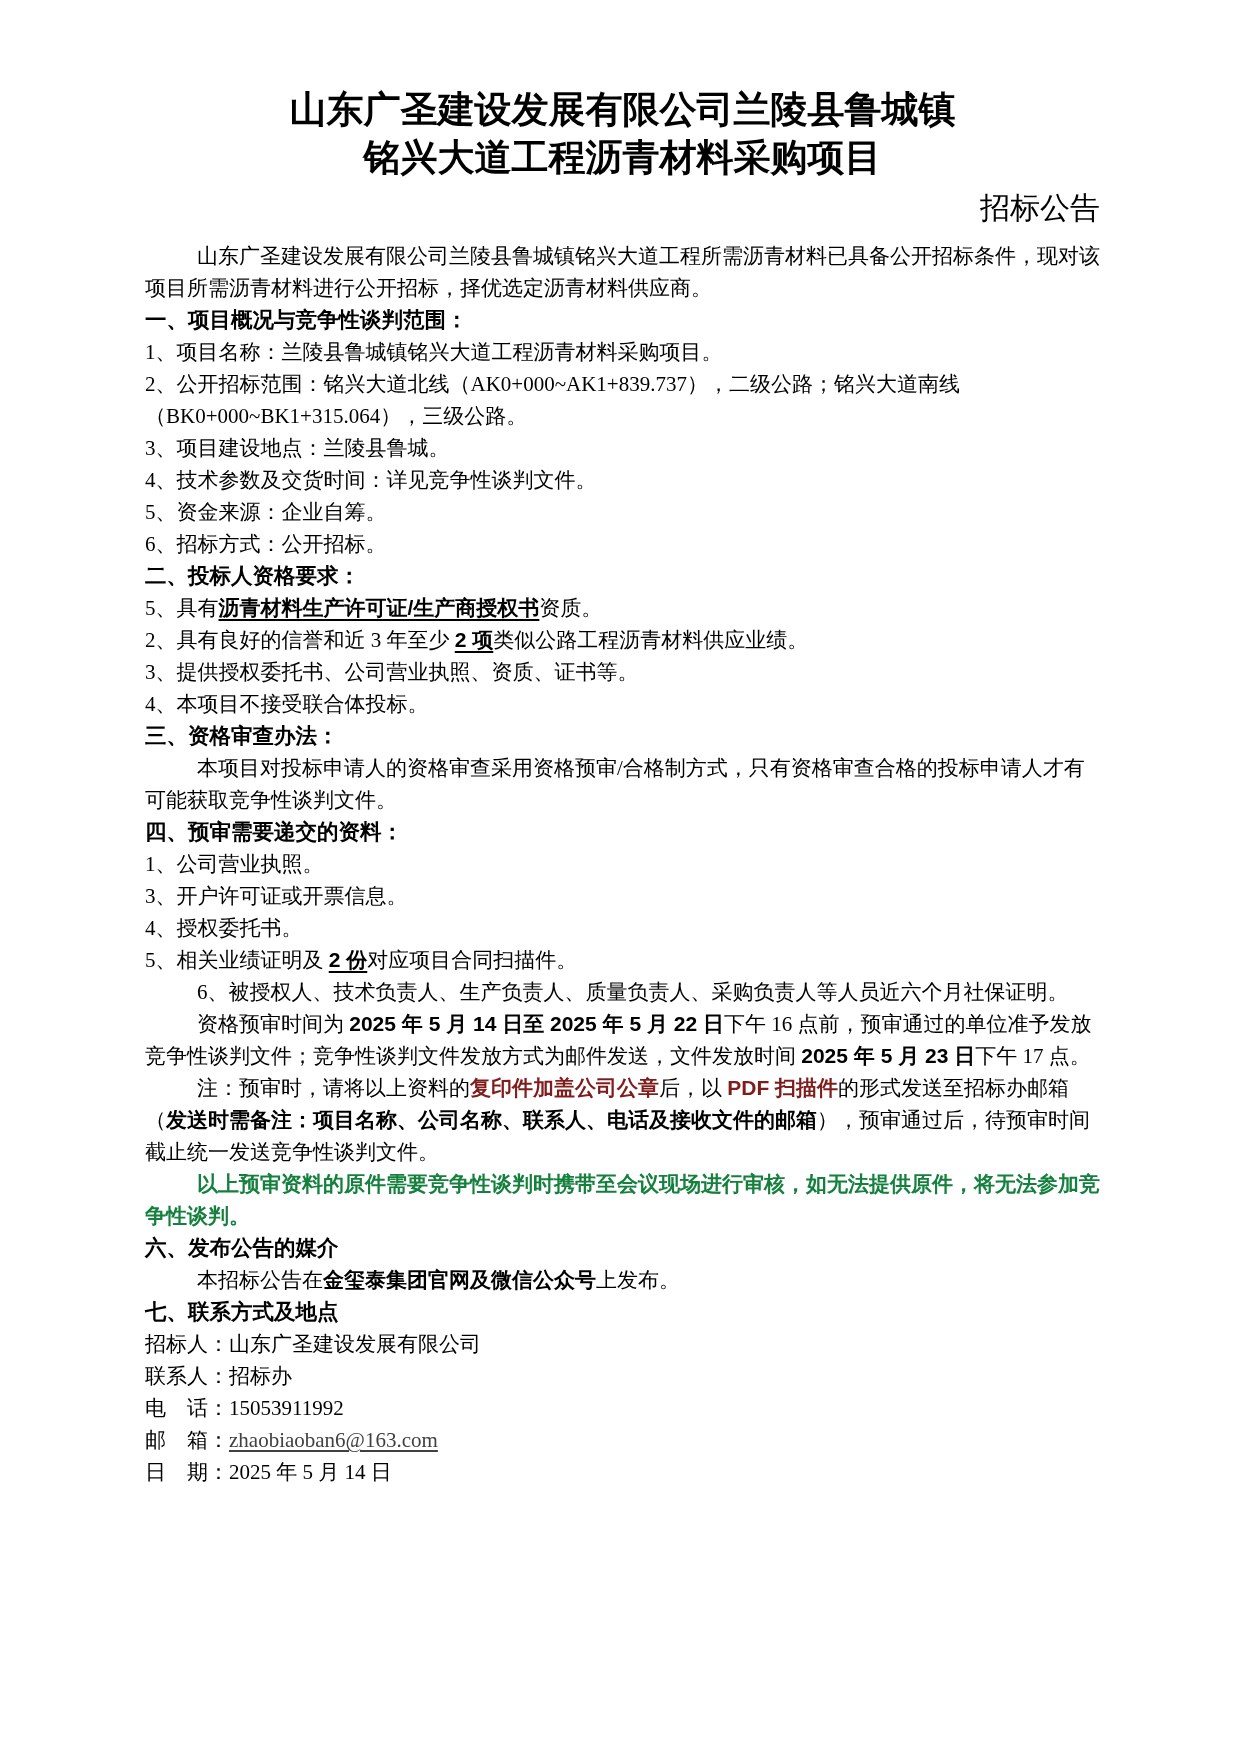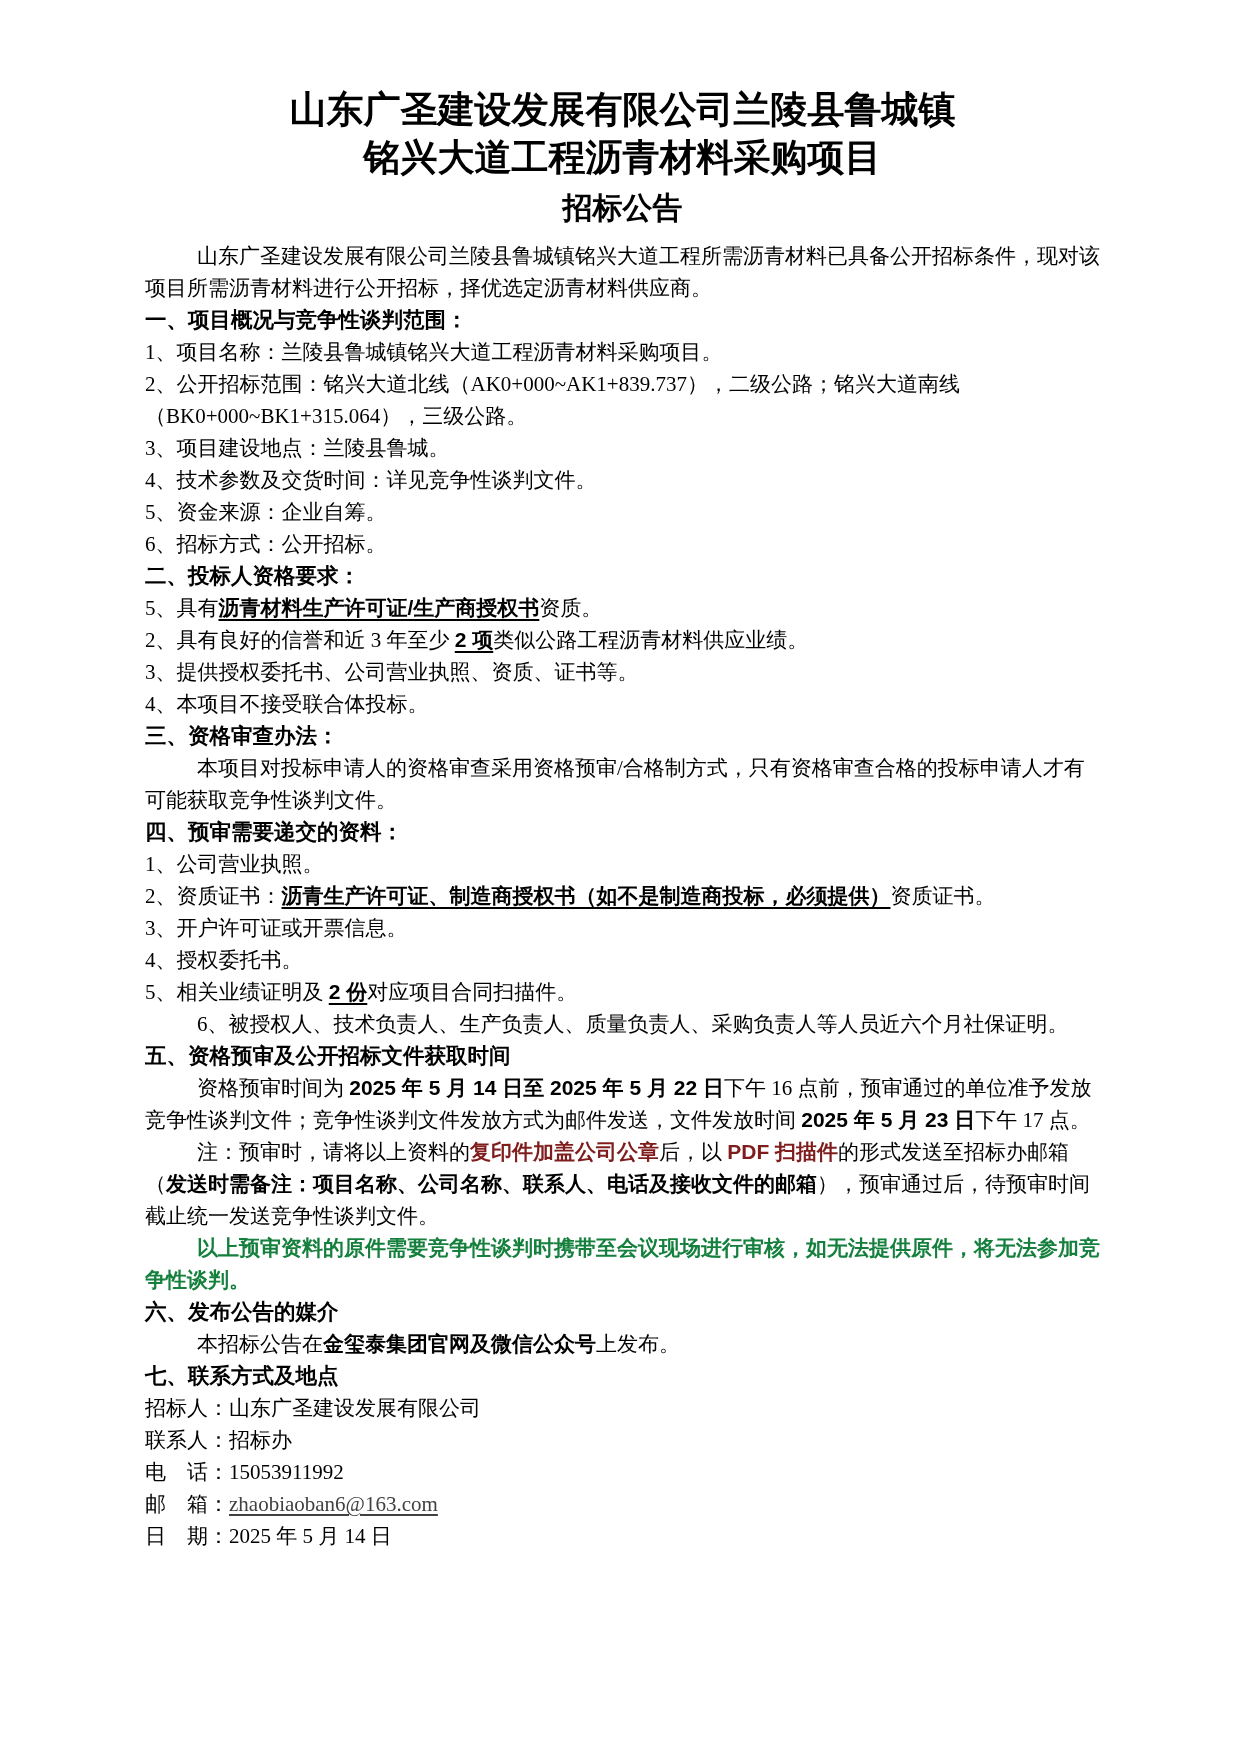--- a/index.html
+++ b/index.html
@@ -21,24 +21,24 @@
     margin: 0;
     text-align: center;
     font-size: 37px;
     line-height: 48px;
     font-weight: bold;
     font-family: "Liberation Serif", "DejaVu Serif", serif;
   }
   .doc-title .tline { display: block; }
   .doc-subtitle {
     margin: 4px 0 10px 0;
-    text-align: center;
+    text-align: right;
     font-size: 30px;
     line-height: 44px;
-    font-weight: bold;
+    font-weight: normal;
     font-family: "Liberation Serif", "DejaVu Serif", serif;
   }
   
   .content { font-size: 21px; line-height: 32px; }
   .content p, .content .item, .content h3 { margin: 0; padding: 0; }
   .para-indent { text-indent: 52px; }          
   .item { padding-left: 52px; }                
   .sec-heading {
     padding-left: 52px;
     font-size: 21.5px;
@@ -104,27 +104,25 @@
     <div class="item"><span>5、具有</span><span class="emph">沥青材料生产许可证/生产商授权书</span><span>资质。</span></div>
     <div class="item"><span>2、具有良好的信誉和近 3 年至少 </span><span class="emph">2 项</span><span>类似公路工程沥青材料供应业绩。</span></div>
     <div class="item">3、提供授权委托书、公司营业执照、资质、证书等。</div>
     <div class="item">4、本项目不接受联合体投标。</div>
 
     <h3 class="sec-heading">三、资格审查办法：</h3>
     <p class="para-indent">本项目对投标申请人的资格审查采用资格预审/合格制方式，只有资格审查合格的投标申请人才有可能获取竞争性谈判文件。</p>
 
     <h3 class="sec-heading">四、预审需要递交的资料：</h3>
     <div class="item">1、公司营业执照。</div>
-    <div class="item"><span>2、资质证书：</span><span class="emph">沥青生产许可证、制造商授权书（如不是制造商投标，必须提供）</span><span>资质证书。</span></div>
     <div class="item">3、开户许可证或开票信息。</div>
     <div class="item">4、授权委托书。</div>
     <div class="item"><span>5、相关业绩证明及 </span><span class="emph">2 份</span><span>对应项目合同扫描件。</span></div>
     <p class="para-indent">6、被授权人、技术负责人、生产负责人、质量负责人、采购负责人等人员近六个月社保证明。</p>
 
-    <h3 class="sec-heading">五、资格预审及公开招标文件获取时间</h3>
     <p class="para-indent"><span>资格预审时间为 </span><span class="bold-seg">2025 年 5 月 14 日至 2025 年 5 月 22 日</span><span>下午 16 点前，预审通过的单位准予发放竞争性谈判文件；竞争性谈判文件发放方式为邮件发送，文件发放时间 </span><span class="bold-seg">2025 年 5 月 23 日</span><span>下午 17 点。</span></p>
     <p class="para-indent"><span>注：预审时，请将以上资料的</span><span class="red-seg">复印件加盖公司公章</span><span>后，以 </span><span class="red-seg">PDF 扫描件</span><span>的形式发送至招标办邮箱（</span><span class="bold-seg">发送时需备注：项目名称、公司名称、联系人、电话及接收文件的邮箱</span><span>），预审通过后，待预审时间截止统一发送竞争性谈判文件。</span></p>
     <p class="warning-para">以上预审资料的原件需要竞争性谈判时携带至会议现场进行审核，如无法提供原件，将无法参加竞争性谈判。</p>
 
     <h3 class="sec-heading">六、发布公告的媒介</h3>
     <p class="para-indent"><span>本招标公告在</span><span class="bold-seg">金玺泰集团官网及微信公众号</span><span>上发布。</span></p>
 
     <h3 class="sec-heading">七、联系方式及地点</h3>
     <p class="contact-line"><span>招标人：</span><span>山东广圣建设发展有限公司</span></p>
     <p class="contact-line"><span>联系人：</span><span>招标办</span></p>

